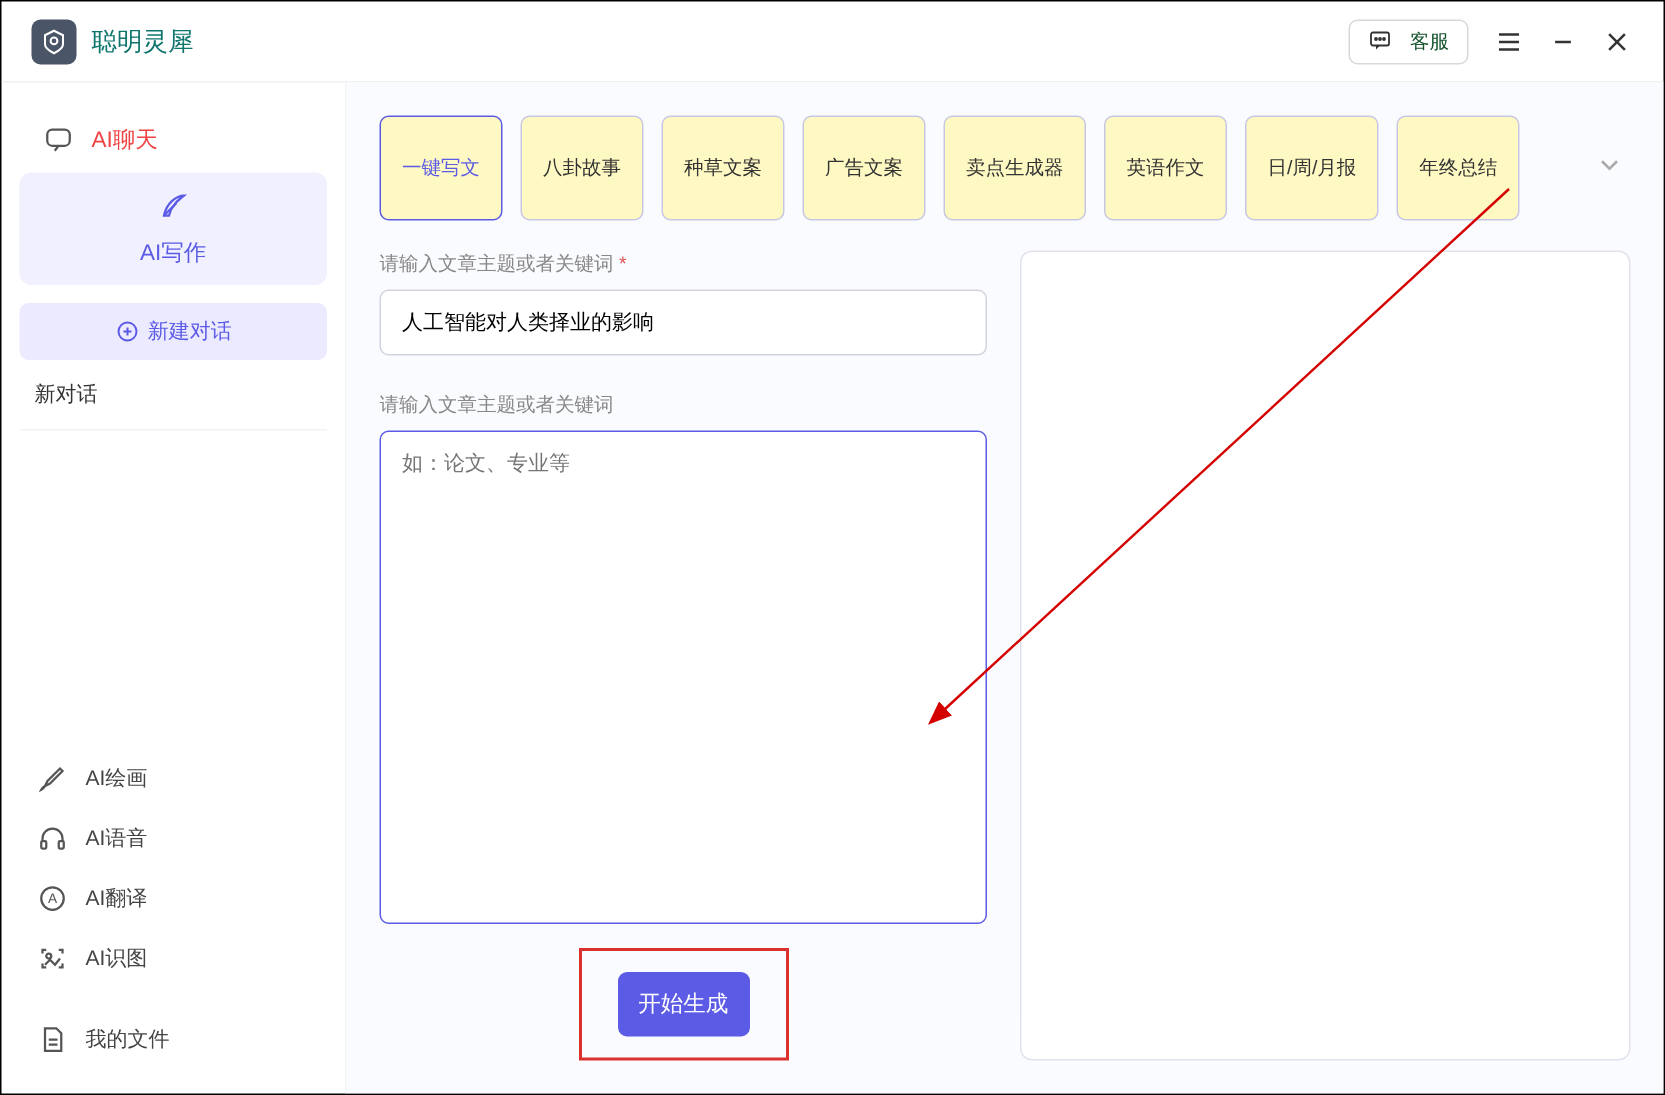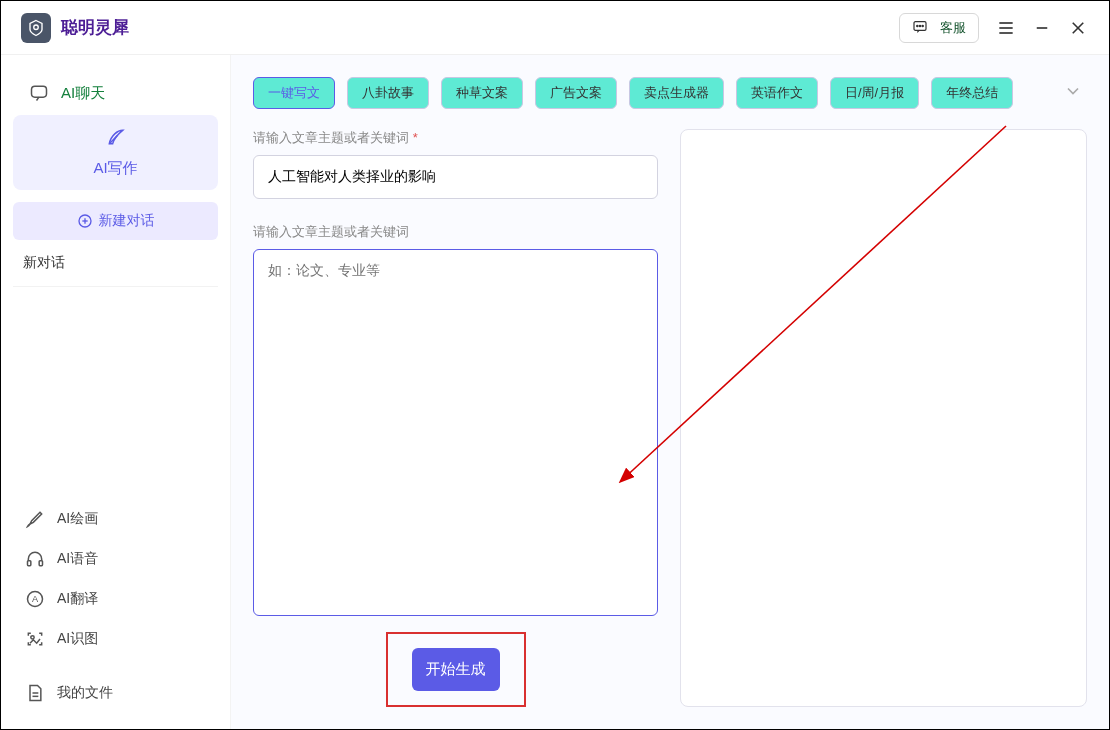--- a/index.html
+++ b/index.html
@@ -20,21 +20,21 @@
       border-bottom: 1px solid #f0f0f0;
       justify-content: space-between;
     }
     .titlebar-left { display: flex; align-items: center; gap: 10px; }
     .logo-box {
       width: 30px; height: 30px;
       background: #4a5568;
       border-radius: 6px;
       display: flex; align-items: center; justify-content: center;
     }
-    .app-title { font-size: 17px; font-weight: 700; color: #4c1d95; }
+    .app-title { font-size: 17px; font-weight: 400; color: #0f766e; }
     .titlebar-right { display: flex; align-items: center; gap: 16px; }
     .service-btn {
       display: flex; align-items: flex-start; gap: 12px;
       border: 1px solid #d8d8d8; border-radius: 6px;
       padding: 5px 12px; font-size: 13px; color: #14532d;
       cursor: pointer;
     }
     .window-controls { display: flex; gap: 14px; align-items: center; }
     .win-btn { width: 22px; height: 22px; display: flex; align-items: center; justify-content: center; cursor: pointer; color: #333; }
 
@@ -49,21 +49,21 @@
       display: flex;
       flex-direction: column;
       border-right: 1px solid #f3f3f3;
     }
     .nav-item {
       display: flex; align-items: center; gap: 12px;
       padding: 12px 16px;
       border-radius: 8px;
       cursor: pointer;
       font-size: 15px;
-      color: #15803d;
+      color: #ef4444;
     }
     .nav-item.active {
       background: #f0f0ff;
       color: #5b5be6;
       flex-direction: column;
     }
     .nav-item .icon { width: 20px; height: 20px; flex-shrink: 0; }
     .new-conv-btn {
       margin-top: 12px;
       background: #eceaff;
@@ -104,25 +104,25 @@
       background: #fafbff;
     }
     .tabs-bar {
       padding: 22px 22px 10px 22px;
       display: flex; align-items: center; gap: 12px;
       flex-wrap: wrap;
     }
     .tab-chip {
       border: 1px solid #c8c7e3;
       border-radius: 6px;
-      padding: 6px 14px;
+      padding: 25px 14px;
       font-size: 13px;
       color: #333;
       cursor: pointer;
-      background: #5eead4;
+      background: #fef9c3;
     }
     .tab-chip.active {
       border-color: #5b5be6;
       color: #5b5be6;
     }
     .tabs-expand { margin-left: auto; color: #999; cursor: pointer; padding: 4px; }
 
     .content-row {
       display: flex;
       flex: 1;

